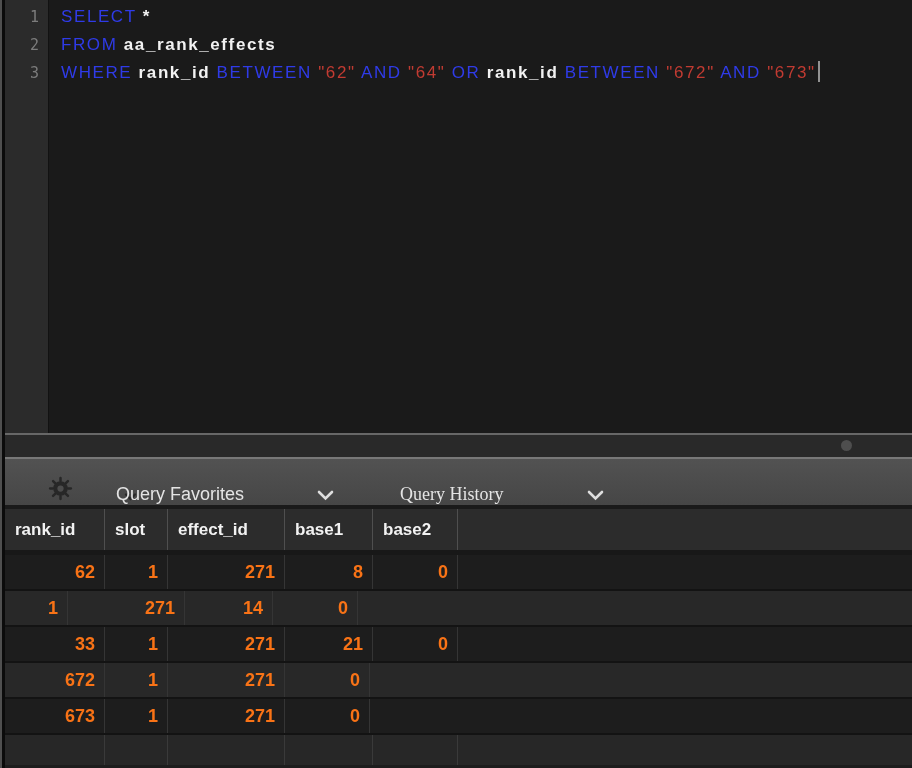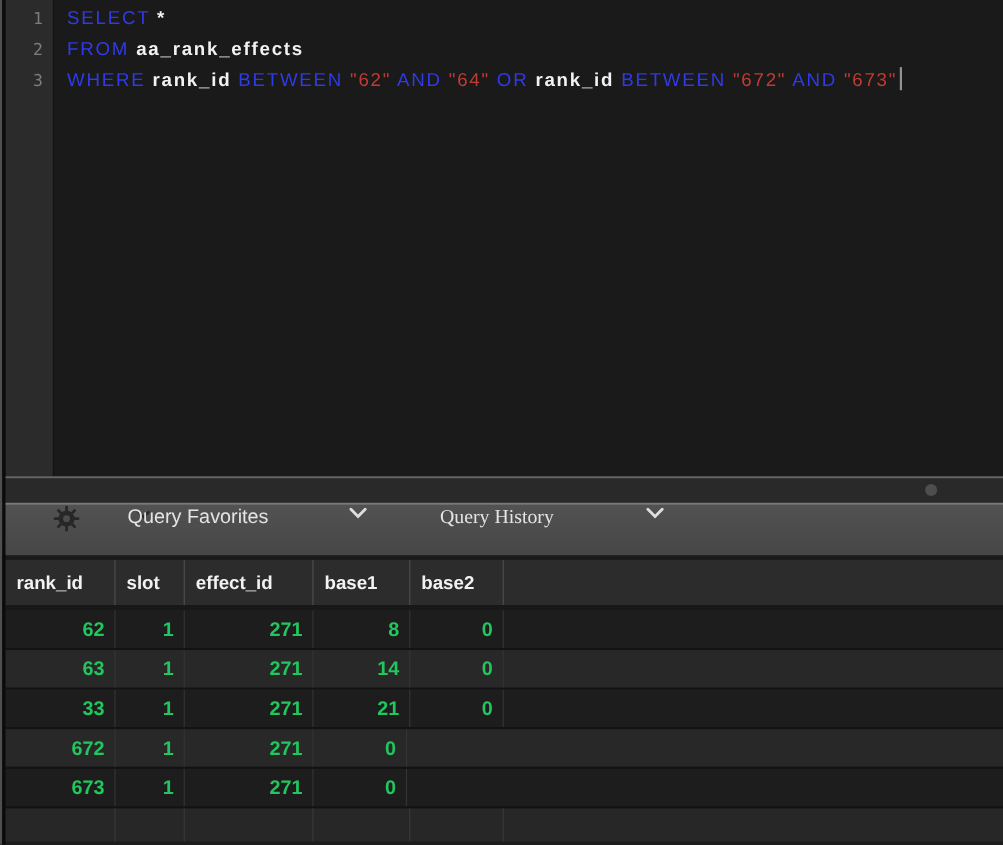--- a/index.html
+++ b/index.html
@@ -26,41 +26,41 @@
 
   
   .hline1{position:absolute;left:0;top:433px;width:912px;height:2px;background:#676767;}
   .scrolltrack{position:absolute;left:0;top:435px;width:912px;height:22px;background:#292929;}
   .scrolldot{position:absolute;left:841px;top:5px;width:11px;height:11px;border-radius:50%;background:#4e4e4e;}
   .hline2{position:absolute;left:0;top:457px;width:912px;height:2px;background:#787878;}
 
   
   .toolbar{position:absolute;left:0;top:459px;width:912px;height:46px;
            background:linear-gradient(#525252,#464646);}
-  .tb-btn{position:absolute;top:0;height:100%;display:flex;align-items:flex-start;cursor:default;gap:46px;}
+  .tb-btn{position:absolute;top:0;height:100%;display:flex;align-items:flex-end;cursor:default;gap:46px;}
   .tb-label{color:#e4e4e4;font-size:18px;}
   .gear-btn{left:48px;}
   .fav-btn{left:116px;}
   .hist-btn{left:400px;font-family:Liberation Serif, serif;}
   .fav-btn .chev{margin-left:27px;}
   .hist-btn .chev{margin-left:38px;}
   .gear-btn .chev{margin-left:5px;}
 
   
   .results{position:absolute;left:0;top:505px;width:912px;height:263px;background:#272727;}
   .strip-top{height:4px;background:#1a1a1a;}
   .thead{height:41px;background:#2c2c2c;display:flex;margin-left:5px;}
   .th{box-sizing:border-box;border-right:1px solid #4f4f4f;color:#f2f2f2;font-weight:bold;
       font-size:17px;line-height:41px;padding-left:10px;overflow:hidden;}
   .th.fill{flex:1;border-right:none;}
   .head-gap{height:5px;background:#181818;margin-left:5px;}
   .trow{height:34px;border-bottom:2px solid #131313;display:flex;margin-left:5px;}
   .trow.dark{background:#1d1d1d;}
   .trow.light{background:#282828;}
-  .td{box-sizing:border-box;border-right:1px solid #353535;color:#22c55e;font-weight:bold;
+  .td{box-sizing:border-box;border-right:1px solid #353535;color:#f97316;font-weight:bold;
       font-size:18px;line-height:34px;text-align:right;padding-right:9px;overflow:hidden;padding-left:19px;}
   .td.fill{flex:1;border-right:none;}
   .empty-row{height:30px;background:#272727;display:flex;margin-left:5px;}
   .empty-cell{box-sizing:border-box;border-right:1px solid #3a3a3a;}
   .empty-cell.fill{flex:1;border-right:none;}
   .strip-bottom{height:3px;background:#1d1d1d;}
 </style>
 </head>
 <body>
 
@@ -139,21 +139,20 @@
     <div id="tbody">
         <div class="trow dark">
           <div class="td" style="width: 100px;">62</div>
           <div class="td" style="width: 63px;">1</div>
           <div class="td" style="width: 117px;">271</div>
           <div class="td" style="width: 88px;">8</div>
           <div class="td" style="width: 85px;">0</div>
           <div class="td fill"></div>
         </div>
         <div class="trow light">
-          <div class="td" style="width: 100px;">63</div>
           <div class="td" style="width: 63px;">1</div>
           <div class="td" style="width: 117px;">271</div>
           <div class="td" style="width: 88px;">14</div>
           <div class="td" style="width: 85px;">0</div>
           <div class="td fill"></div>
         </div>
         <div class="trow dark">
           <div class="td" style="width: 100px;">33</div>
           <div class="td" style="width: 63px;">1</div>
           <div class="td" style="width: 117px;">271</div>

